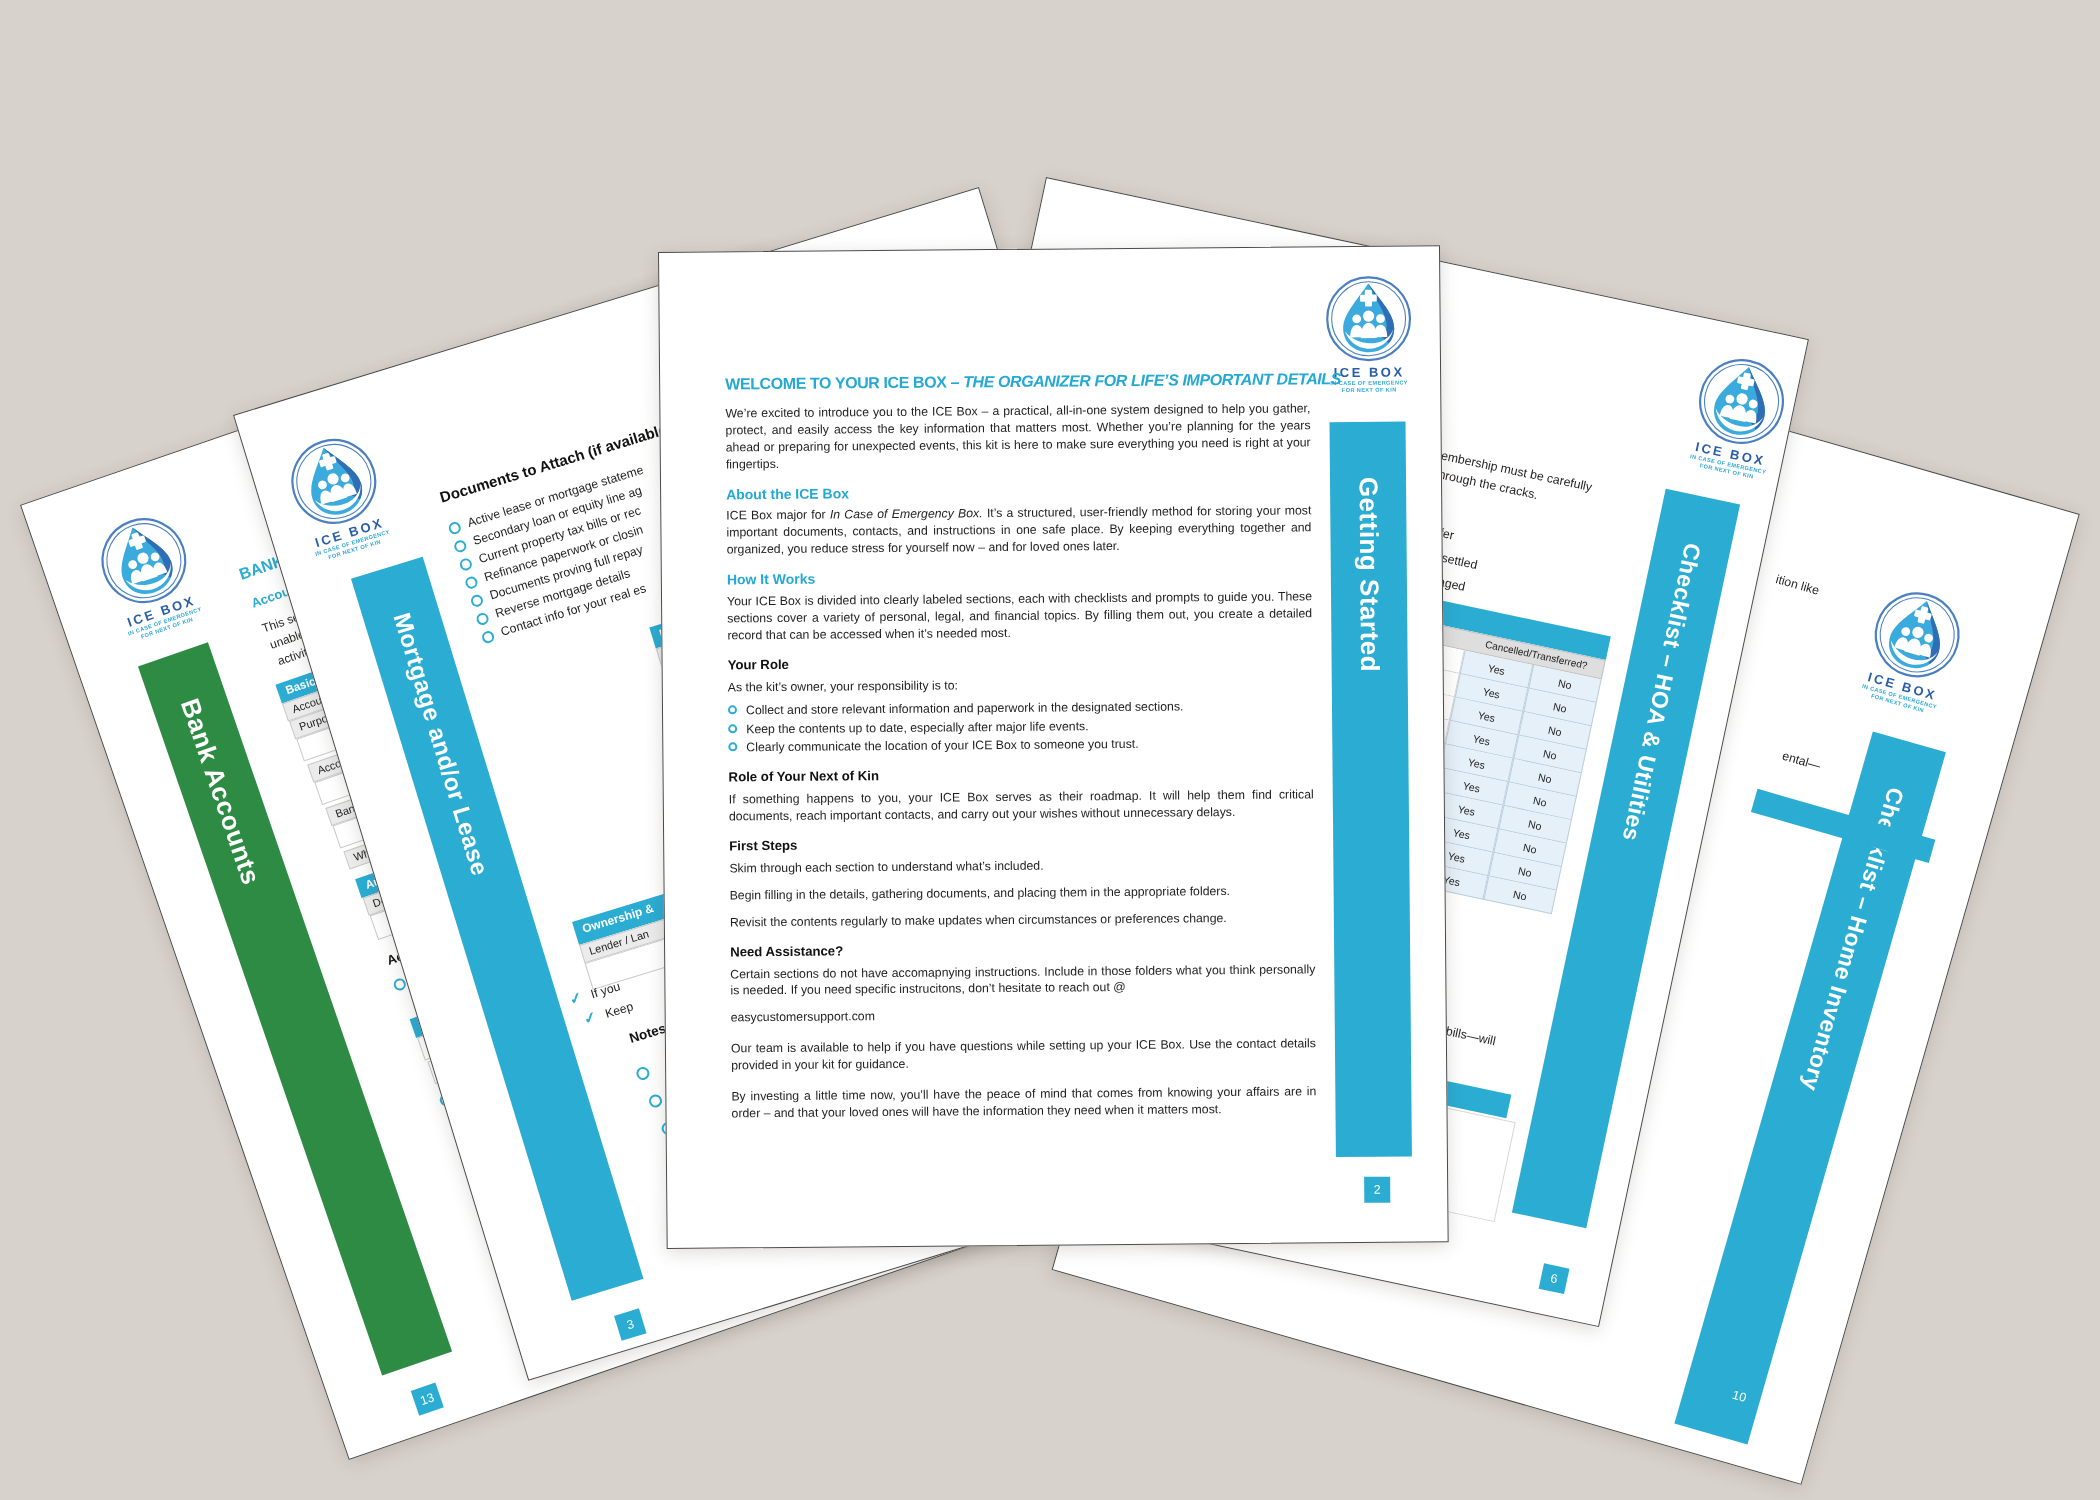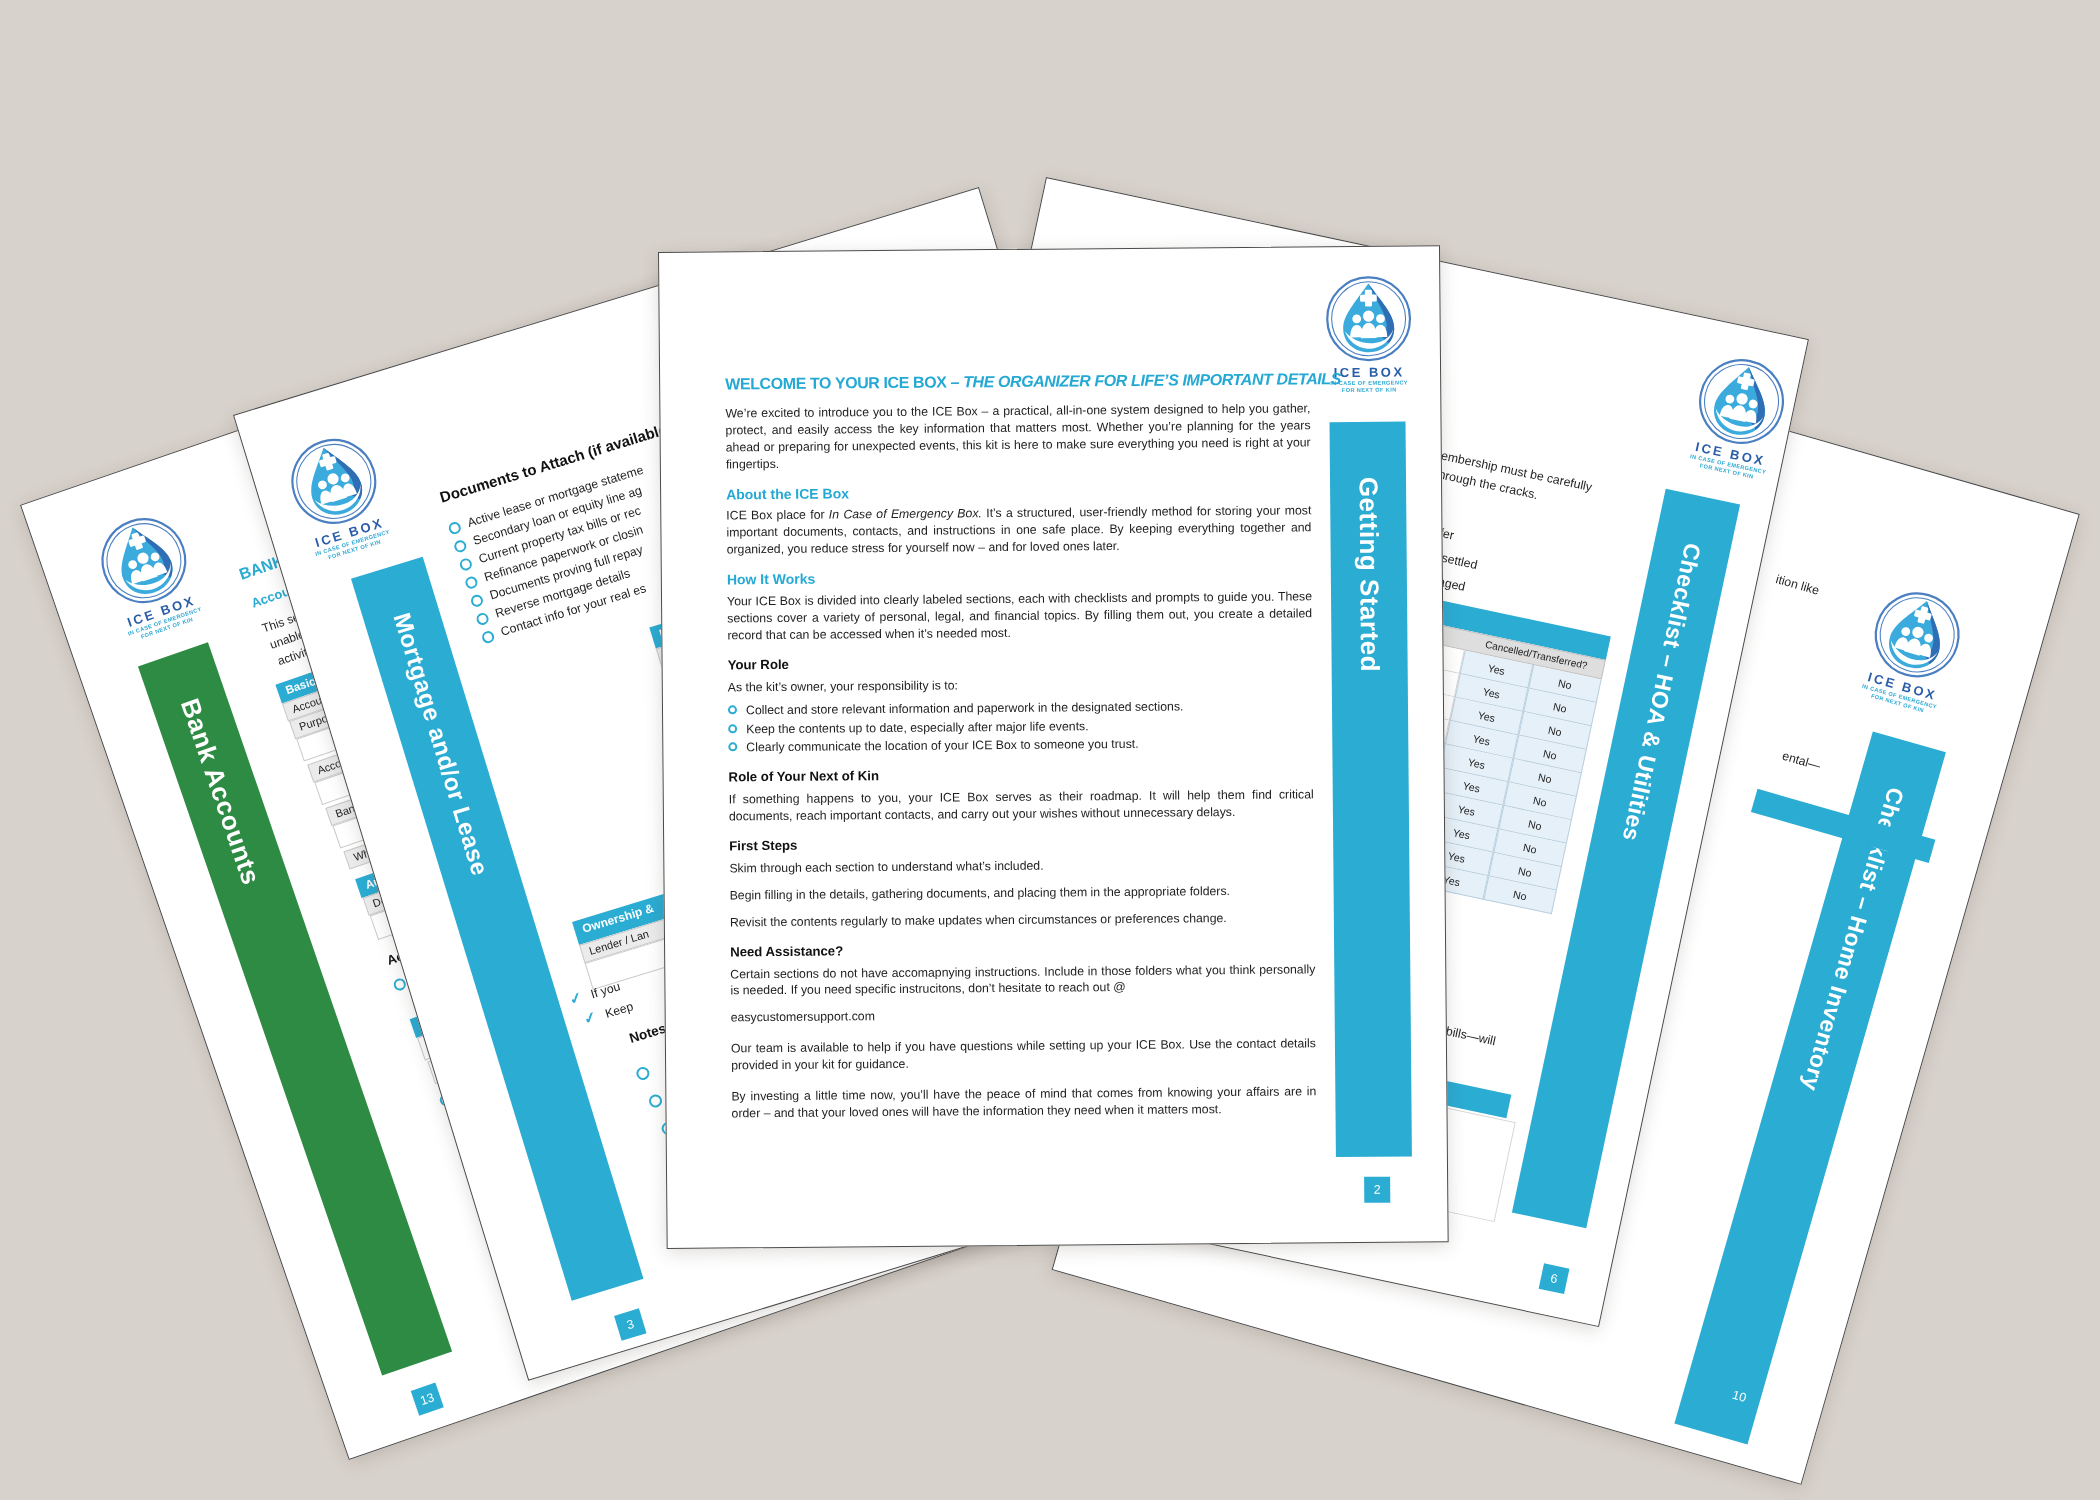--- a/index.html
+++ b/index.html
@@ -322,21 +322,21 @@
       <div class="logo-sub">FOR NEXT OF KIN</div>
     </div>
     <div class="vbar" style="left:669px;top:175px;width:76px;height:735px;font-size:26px;padding-top:55px;">
       <span>Getting Started</span>
     </div>
 
     <div class="p3body">
       <div class="p3title"><span>WELCOME TO YOUR ICE BOX – </span><i>THE ORGANIZER FOR LIFE’S IMPORTANT DETAILS</i></div>
       <p>We’re excited to introduce you to the ICE Box – a practical, all-in-one system designed to help you gather, protect, and easily access the key information that matters most. Whether you’re planning for the years ahead or preparing for unexpected events, this kit is here to make sure everything you need is right at your fingertips.</p>
       <div class="h2t">About the ICE Box</div>
-      <p><span>ICE Box place for </span><i>In Case of Emergency Box.</i><span> It’s a structured, user-friendly method for storing your most important documents, contacts, and instructions in one safe place. By keeping everything together and organized, you reduce stress for yourself now – and for loved ones later.</span></p>
+      <p><span>ICE Box major for </span><i>In Case of Emergency Box.</i><span> It’s a structured, user-friendly method for storing your most important documents, contacts, and instructions in one safe place. By keeping everything together and organized, you reduce stress for yourself now – and for loved ones later.</span></p>
       <div class="h2t">How It Works</div>
       <p>Your ICE Box is divided into clearly labeled sections, each with checklists and prompts to guide you. These sections cover a variety of personal, legal, and financial topics. By filling them out, you create a detailed record that can be accessed when it’s needed most.</p>
       <div class="h3b">Your Role</div>
       <p class="linep" style="margin-bottom:6px;">As the kit’s owner, your responsibility is to:</p>
       <div class="brow">
           <span class="bdot"></span>
           <span>Collect and store relevant information and paperwork in the designated sections.</span>
         </div>
       <div class="brow">
           <span class="bdot"></span>

